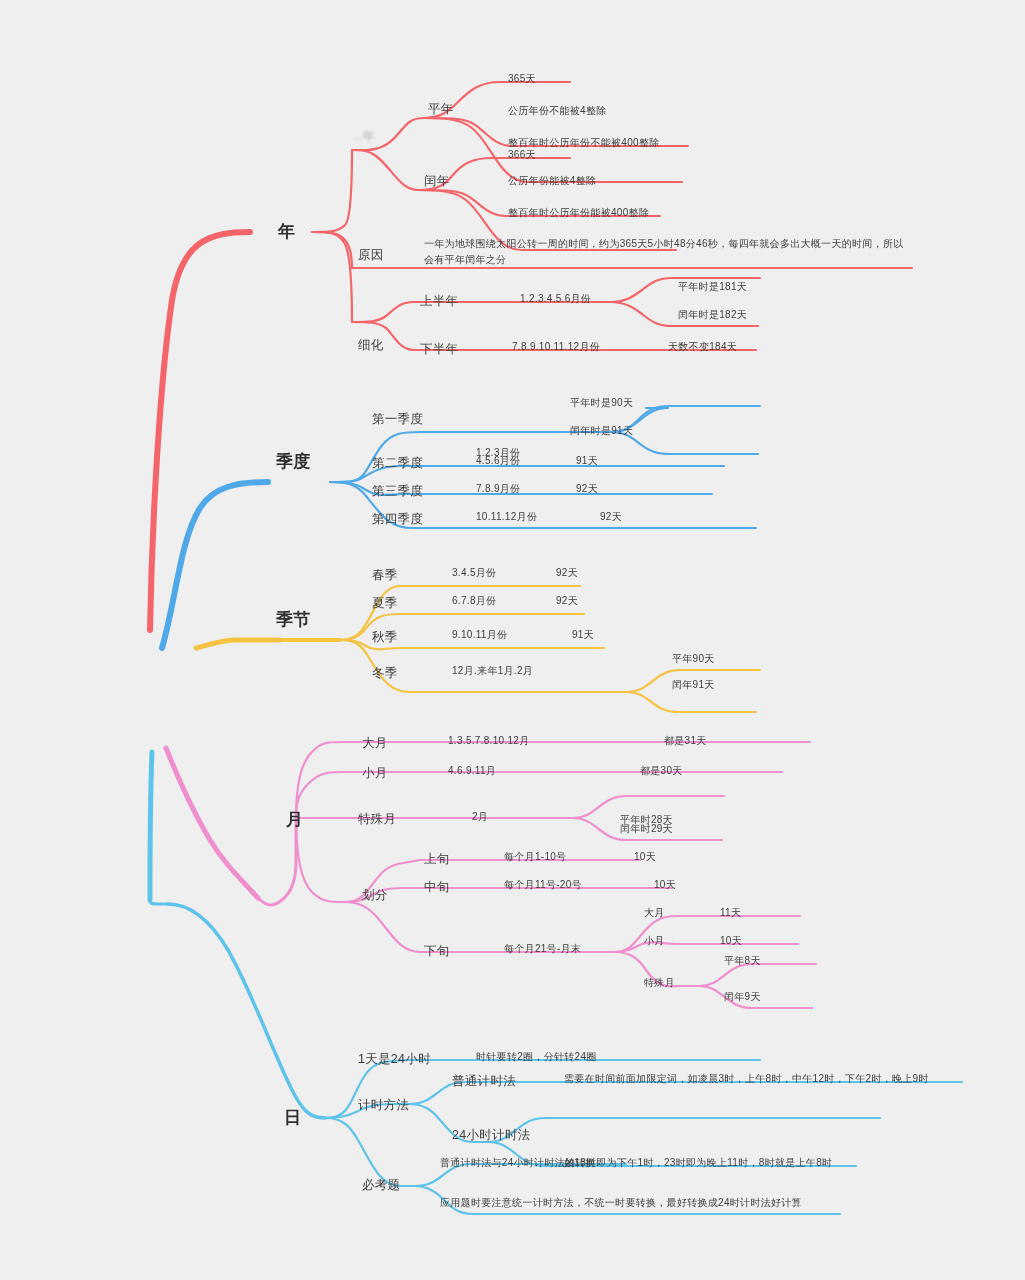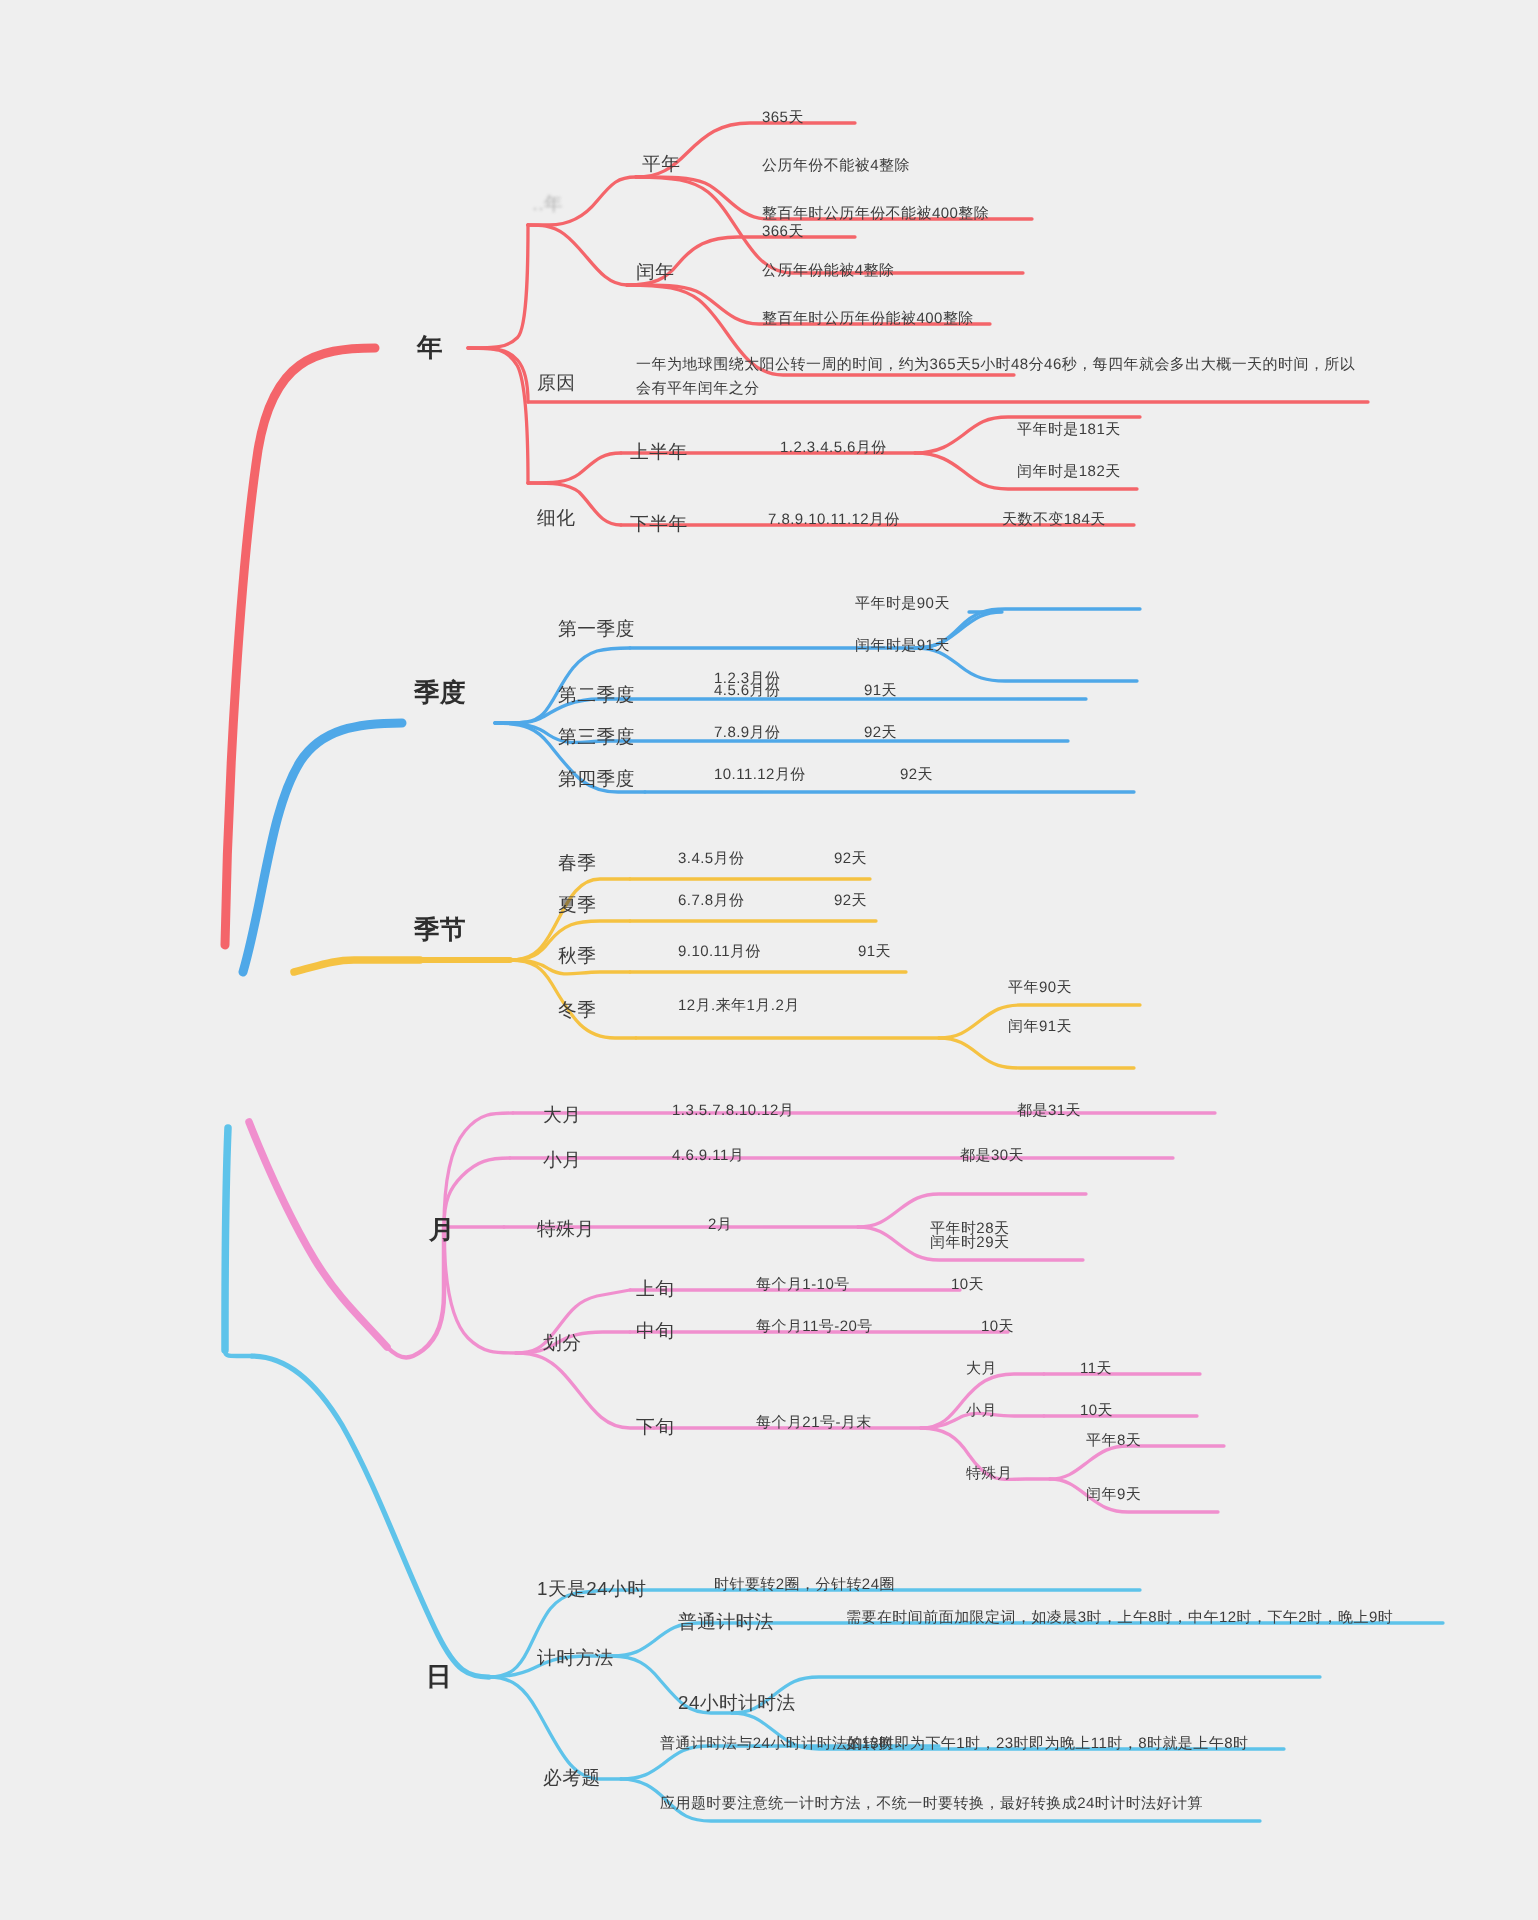--- a/index.html
+++ b/index.html
@@ -227,21 +227,21 @@
   <div class="lbl l4" style="left:572px;top:628px;">91天</div>
 
   <div class="lbl l3" style="left:372px;top:664px;">冬季</div>
   <div class="lbl l4" style="left:452px;top:664px;">12月.来年1月.2月</div>
   <div class="lbl l4" style="left:672px;top:652px;">平年90天</div>
   <div class="lbl l4" style="left:672px;top:678px;">闰年91天</div>
 
   <div class="lbl l1" style="left:286px;top:808px;">月</div>
   <div class="lbl l3" style="left:362px;top:734px;">大月</div>
   <div class="lbl l4" style="left:448px;top:734px;">1.3.5.7.8.10.12月</div>
-  <div class="lbl l4" style="left:678px;top:734px;">都是31天</div>
+  <div class="lbl l4" style="left:664px;top:734px;">都是31天</div>
 
   <div class="lbl l3" style="left:362px;top:764px;">小月</div>
   <div class="lbl l4" style="left:448px;top:764px;">4.6.9.11月</div>
   <div class="lbl l4" style="left:640px;top:764px;">都是30天</div>
 
   <div class="lbl l3" style="left:358px;top:810px;">特殊月</div>
   <div class="lbl l4" style="left:472px;top:810px;">2月</div>
   <div class="lbl l4" style="left:620px;top:786px;margin-top:27px;">平年时28天</div>
   <div class="lbl l4" style="left:620px;top:822px;">闰年时29天</div>
 

